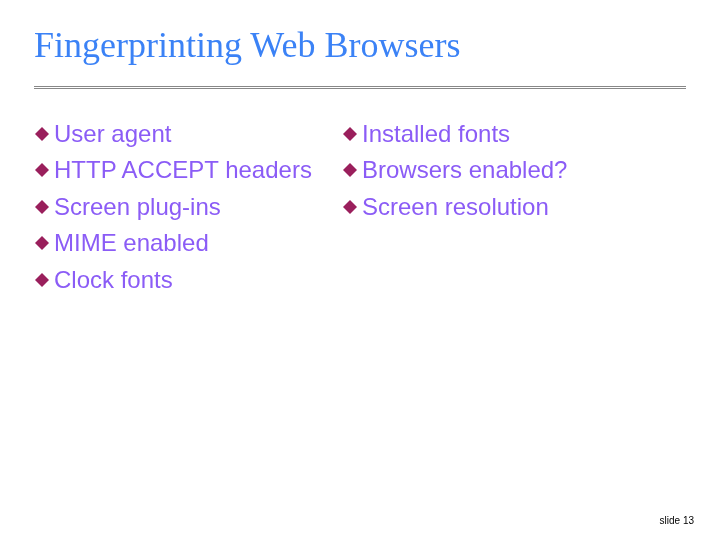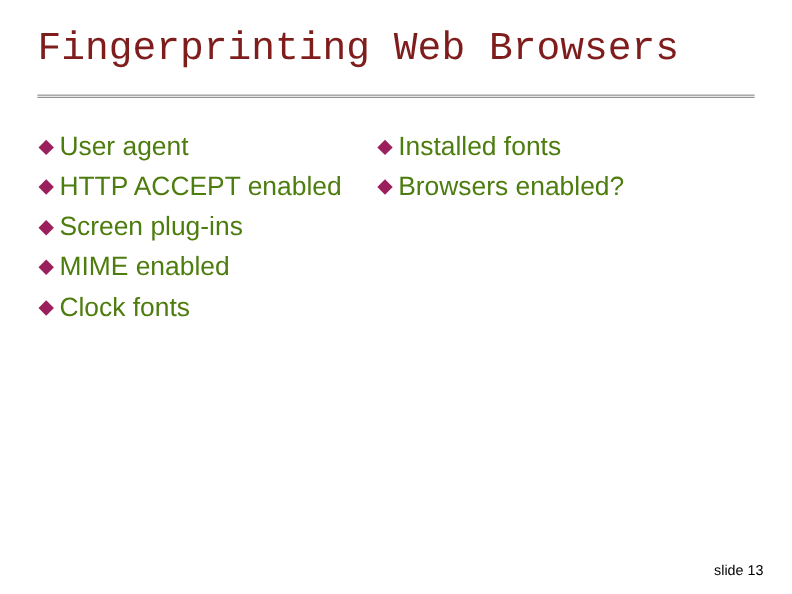--- a/index.html
+++ b/index.html
@@ -15,24 +15,24 @@
     position: relative;
     width: 720px;
     height: 540px;
     box-sizing: border-box;
   }
   .title {
     position: absolute;
     left: 34px;
     top: 24px;
     font-size: 36px;
-    color: #7f1d1d;
+    color: #3b82f6;
     font-weight: 400;
     letter-spacing: 0px;
-    font-family: Liberation Mono, monospace;
+    font-family: Liberation Serif, serif;
   }
   .rule {
     position: absolute;
     left: 34px;
     right: 34px;
     top: 86px;
     height: 0;
     border-top: 3px double #888;
   }
   .columns {
@@ -63,28 +63,28 @@
     width: 16px;
     height: 16px;
     margin-top: 8px;
     margin-right: 4px;
   }
   .bullet svg {
     display: block;
   }
   .item-text {
     font-size: 24px;
-    color: #4d7c0f;
+    color: #8b5cf6;
     font-family: Verdana, Geneva, sans-serif;
   }
   .footer {
     position: absolute;
     right: 26px;
     bottom: 14px;
-    font-size: 13px;
+    font-size: 10px;
     color: #000000;
     font-family: Arial, Helvetica, sans-serif;
   }
 </style>
 </head>
 <body>
 
 <div class="slide">
 
   <div class="title">Fingerprinting Web Browsers</div>
@@ -101,21 +101,21 @@
             </svg>
         </span>
         <span class="item-text">User agent</span>
       </div>
       <div class="item">
         <span class="bullet">
           <svg width="16" height="16" viewBox="0 0 16 16">
               <polygon points="8,1 15,8 8,15 1,8" fill="#9a1f5c"></polygon>
             </svg>
         </span>
-        <span class="item-text">HTTP ACCEPT enabled</span>
+        <span class="item-text">HTTP ACCEPT headers</span>
       </div>
       <div class="item">
         <span class="bullet">
           <svg width="16" height="16" viewBox="0 0 16 16">
               <polygon points="8,1 15,8 8,15 1,8" fill="#9a1f5c"></polygon>
             </svg>
         </span>
         <span class="item-text">Screen plug-ins</span>
       </div>
       <div class="item">
@@ -146,19 +146,27 @@
         <span class="item-text">Installed fonts</span>
       </div>
       <div class="item">
         <span class="bullet">
           <svg width="16" height="16" viewBox="0 0 16 16">
               <polygon points="8,1 15,8 8,15 1,8" fill="#9a1f5c"></polygon>
             </svg>
         </span>
         <span class="item-text">Browsers enabled?</span>
       </div>
+      <div class="item">
+        <span class="bullet">
+          <svg width="16" height="16" viewBox="0 0 16 16">
+              <polygon points="8,1 15,8 8,15 1,8" fill="#9a1f5c"></polygon>
+            </svg>
+        </span>
+        <span class="item-text">Screen resolution</span>
+      </div>
     </div>
 
   </div>
 
   <div class="footer">slide 13</div>
 
 </div>
 
 </body></html>

